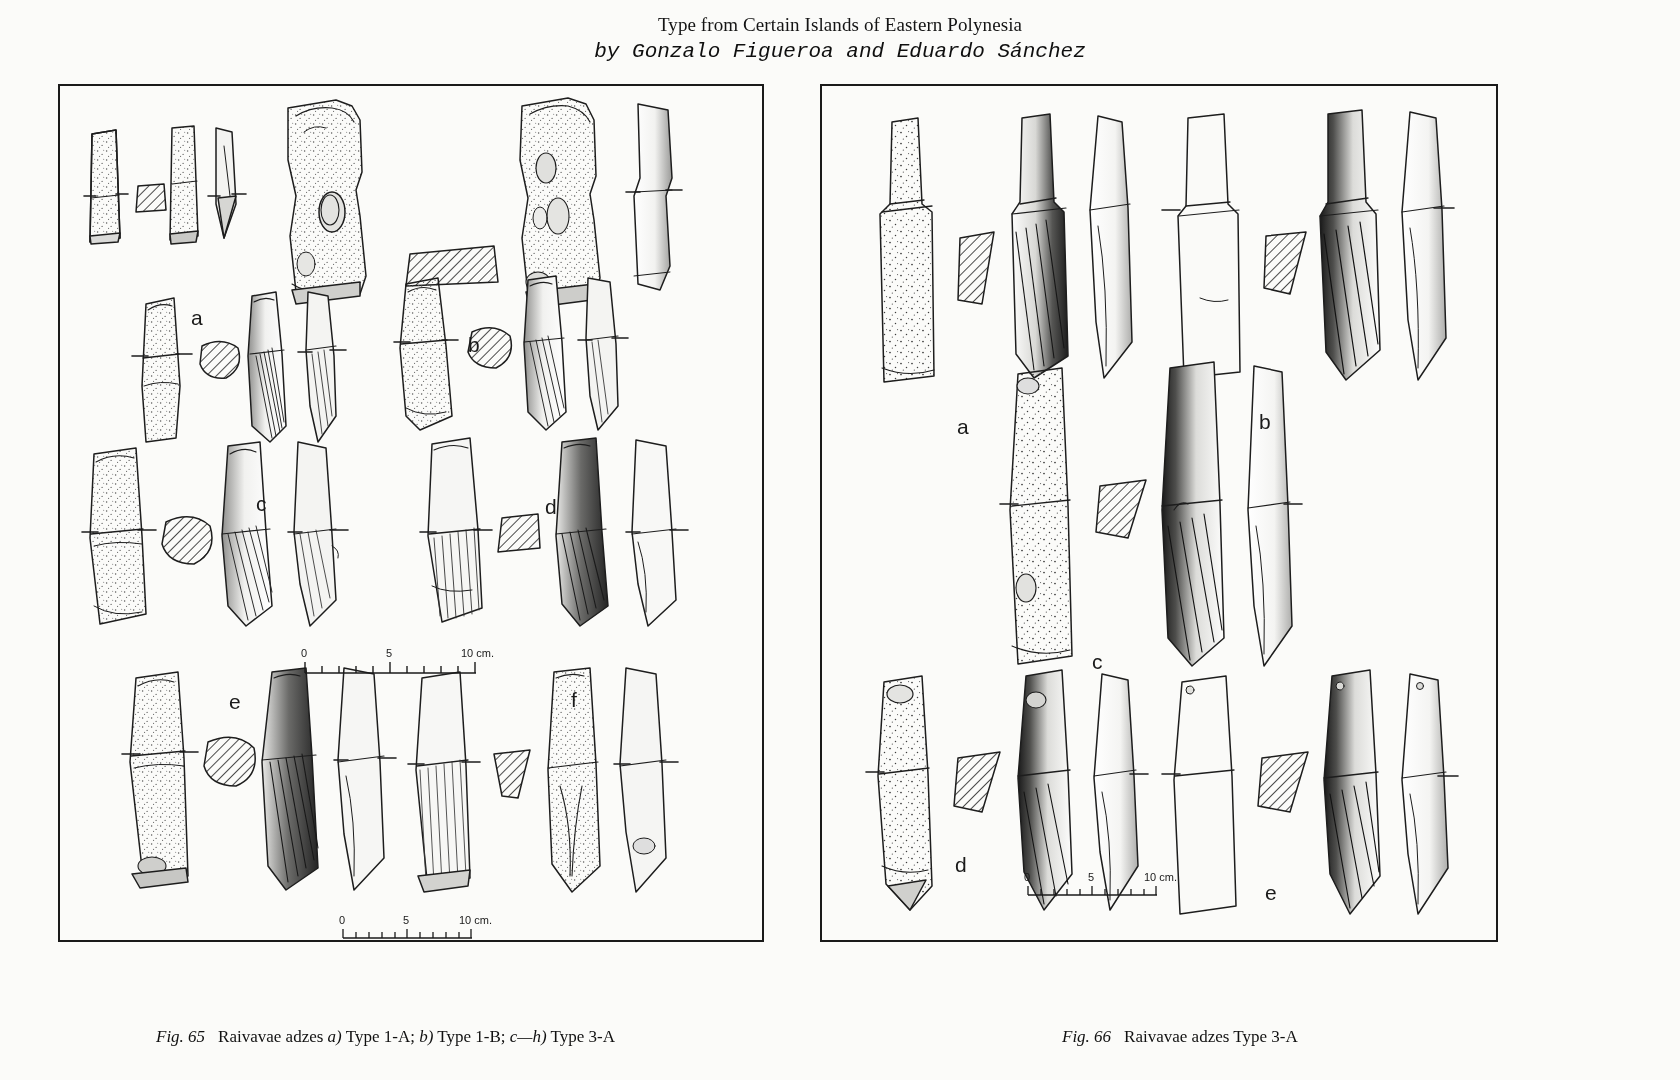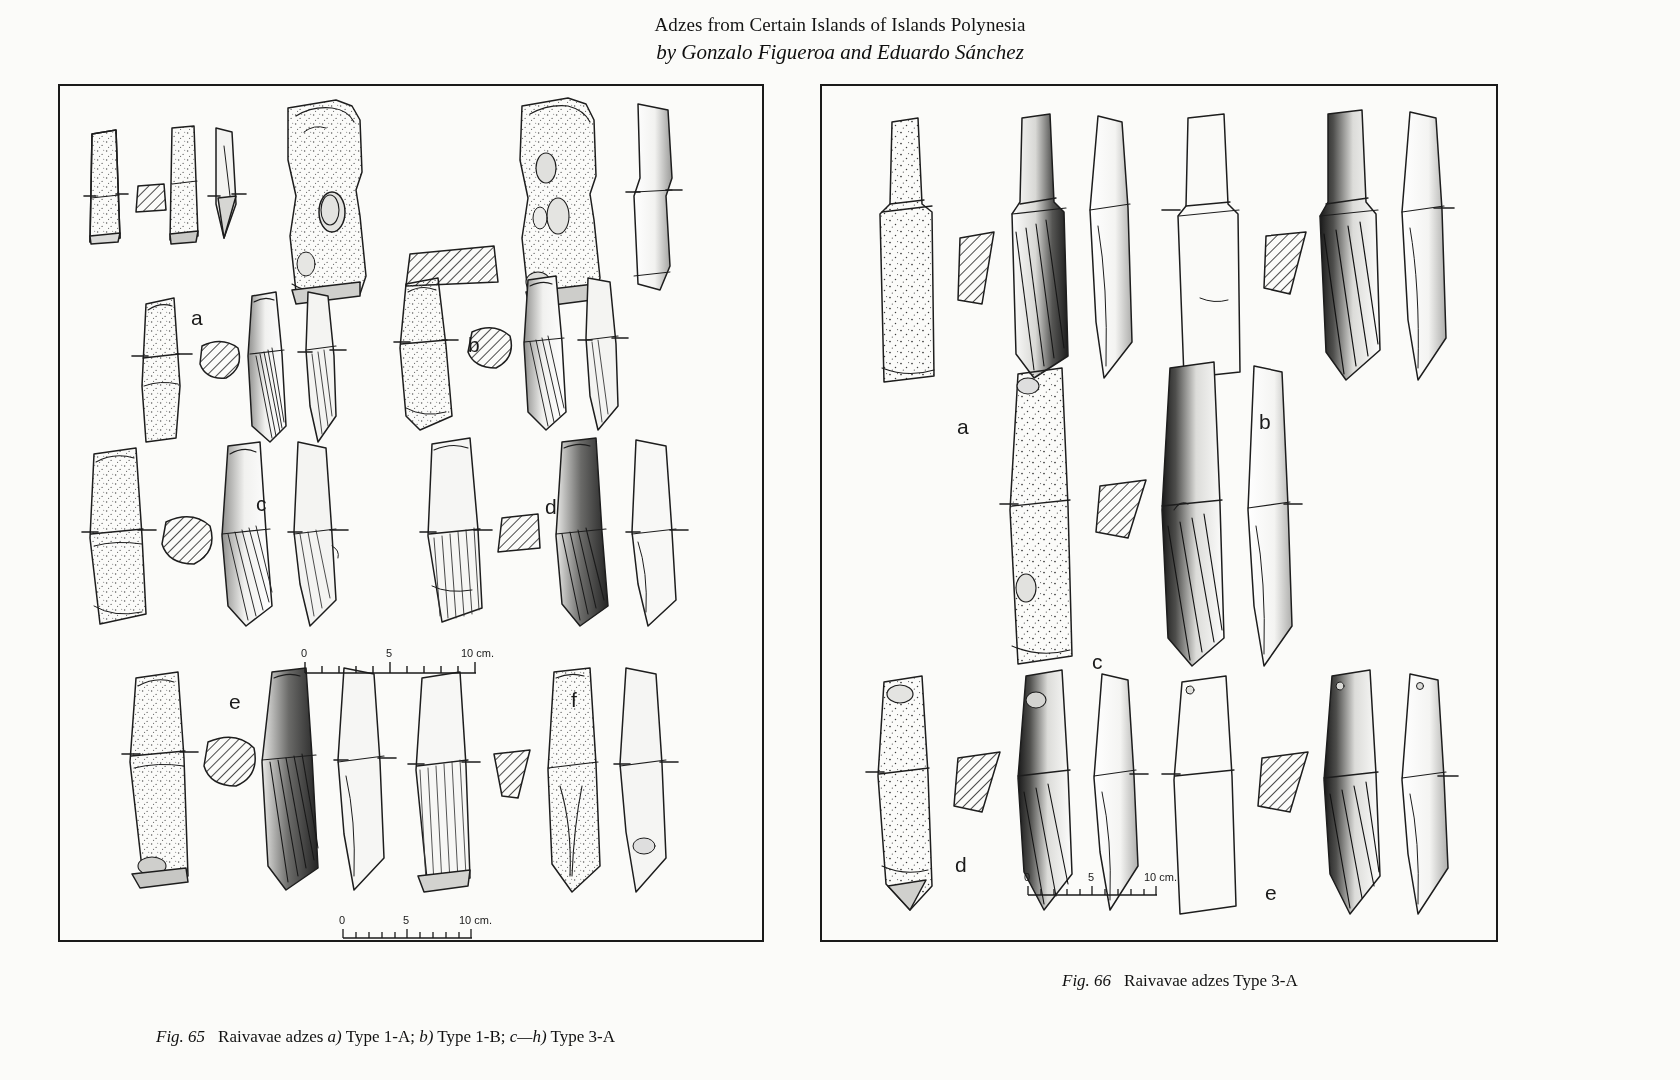--- a/index.html
+++ b/index.html
@@ -26,21 +26,21 @@
     padding-top: 12px;
   }
   #header .title-line {
     font-family: "Liberation Serif", serif;
     font-size: 19px;
     letter-spacing: .1px;
     line-height: 26px;
     color: #141414;
   }
   #header .author-line {
-    font-family: Liberation Serif, serif;
+    font-family: Liberation Mono, monospace;
     font-style: italic;
     font-size: 21px;
     line-height: 28px;
     color: #0f0f0f;
   }
 
   
   .plate {
     position: absolute;
     border: 2px solid #1a1a1a;
@@ -81,29 +81,29 @@
     font-family: "Liberation Serif", serif;
     font-size: 17px;
     color: #111111;
     white-space: nowrap;
   }
   .caption .fignum { font-style: italic; }
   .caption .sep { display: inline-block; width: 13px; }
   .caption .ital { font-style: italic; }
 
   #caption-left  { left: 156px;  top: 1027px; }
-  #caption-right { left: 1062px; top: 971px; font-family: Liberation Serif, serif; }
+  #caption-right { left: 1062px; top: 1027px; font-family: Liberation Serif, serif; }
 </style>
 </head>
 <body>
 
 <div id="page">
 
   <div id="header">
-    <div class="title-line">Adzes from Certain Islands of Islands Polynesia</div>
+    <div class="title-line">Type from Certain Islands of Eastern Polynesia</div>
     <div class="author-line">by Gonzalo Figueroa and Eduardo Sánchez</div>
   </div>
 
   <div class="plate" id="plate-left">
     <svg viewBox="0 0 702 854" preserveAspectRatio="none">
       <defs>
         <pattern id="hatchL" width="7" height="7" patternTransform="rotate(45)" patternUnits="userSpaceOnUse">
           <line x1="0" y1="0" x2="0" y2="7" stroke="#1d1d1d" stroke-width="1.6"></line>
         </pattern>
         <pattern id="stipL" width="9" height="9" patternUnits="userSpaceOnUse">

